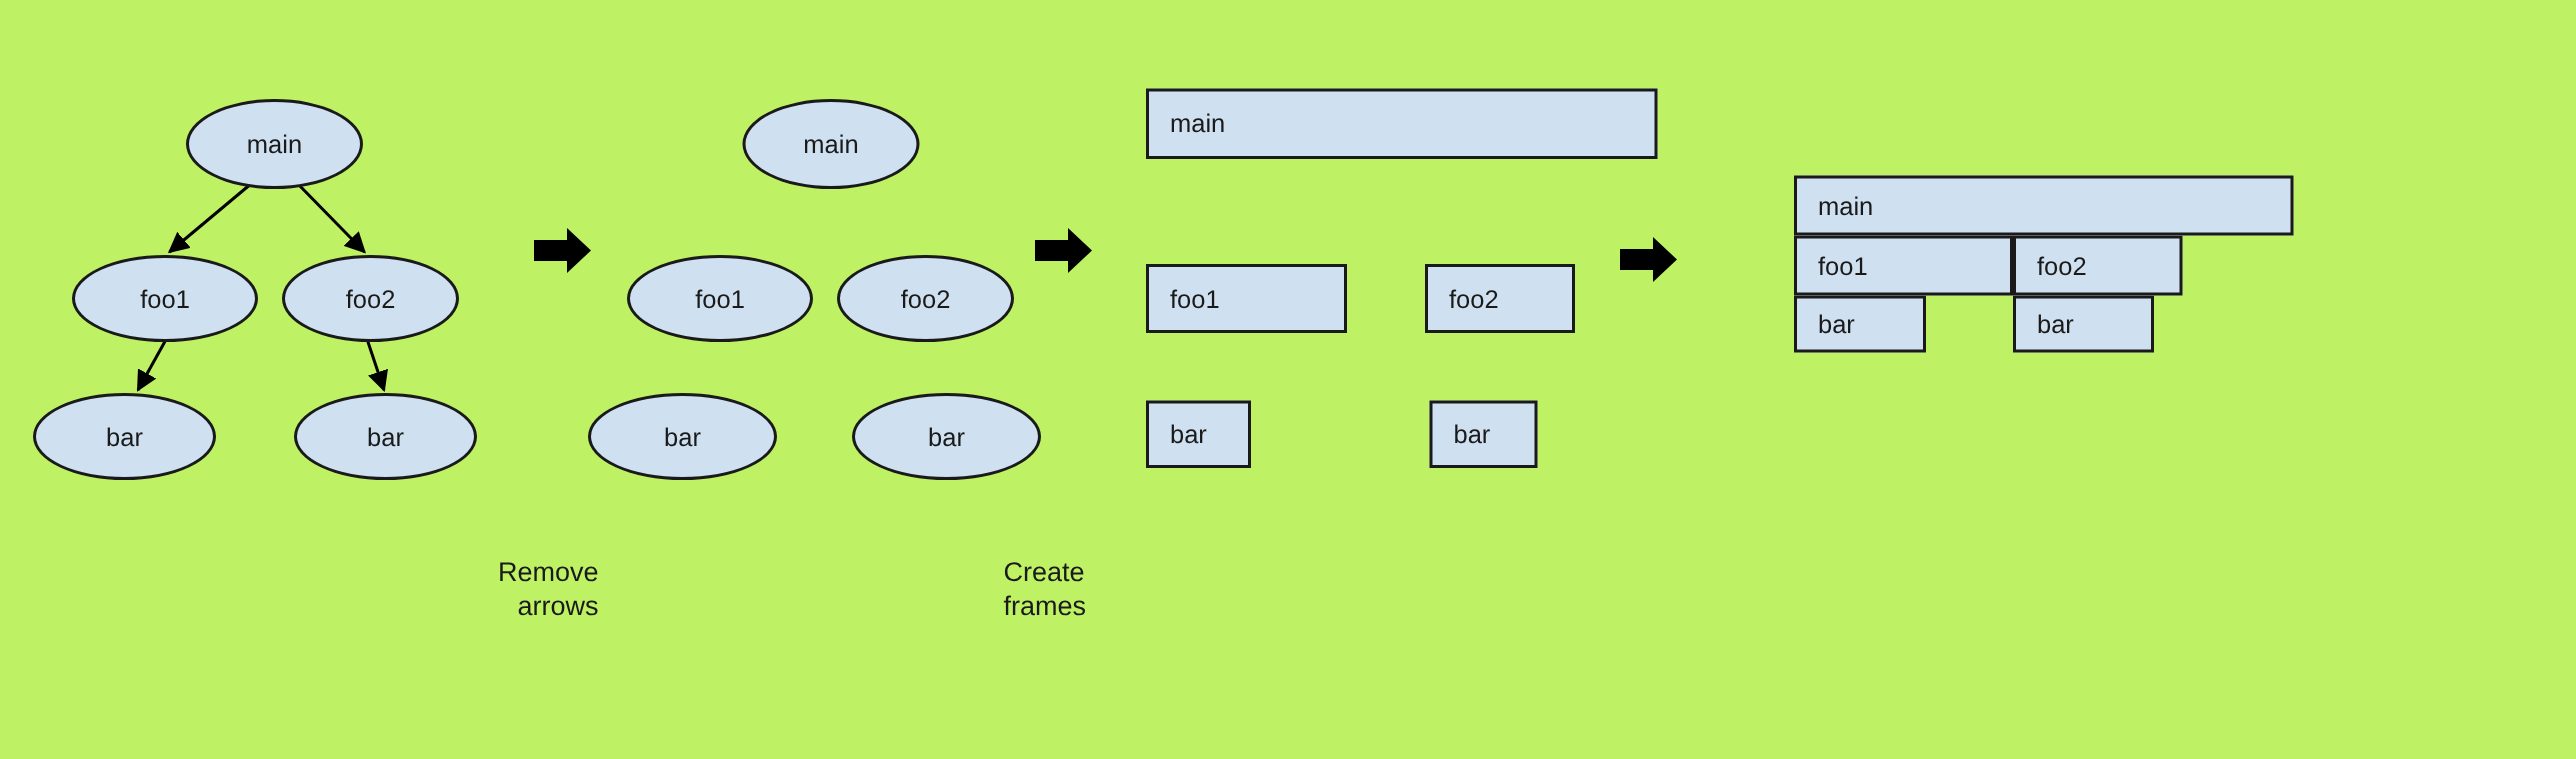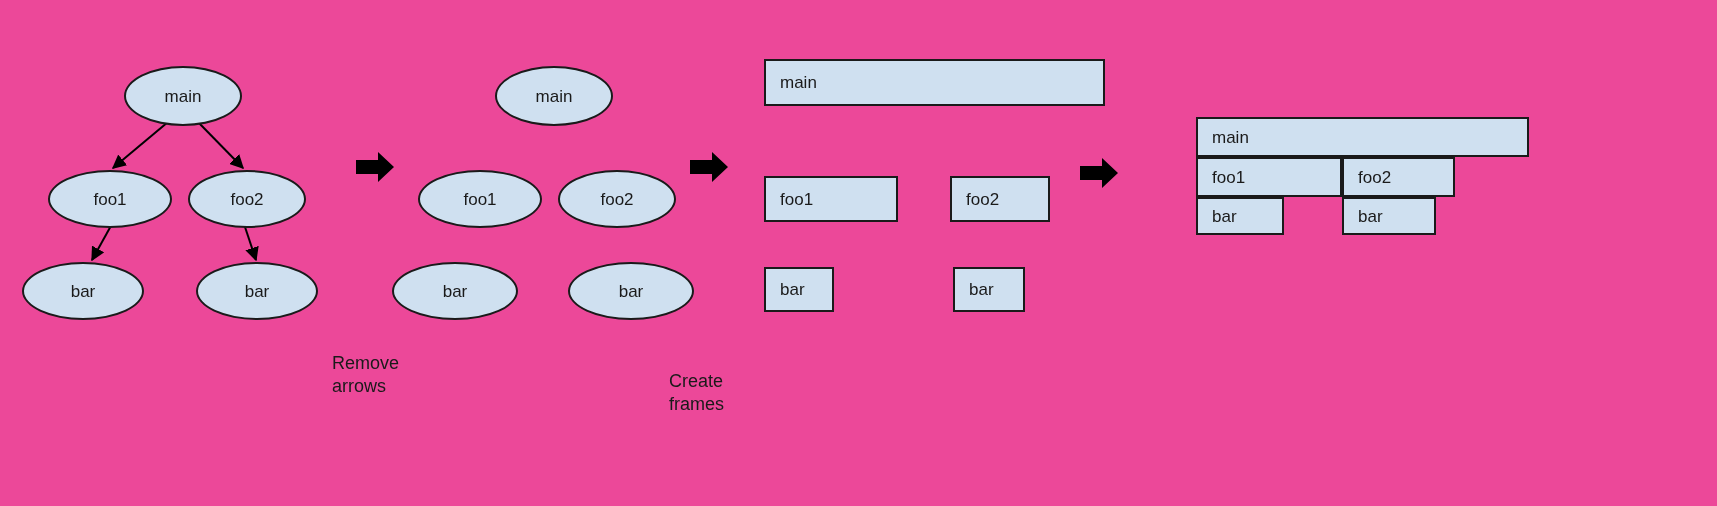--- a/index.html
+++ b/index.html
@@ -8,21 +8,21 @@
     background: #ffffff;
   }
   body {
     font-family: "Liberation Sans", sans-serif;
     color: #000000;
   }
   #canvas {
     position: relative;
     width: 1717px;
     height: 506px;
-    background: #ec4899;
+    background: #bef264;
     overflow: hidden;
   }
   .stage {
     position: absolute;
   }
   
   .node-ellipse {
     position: absolute;
     background: #cfe0f0;
     border: 2px solid #1a1a1a;
@@ -157,21 +157,21 @@
       <div class="node-rect" style="left: 1196px; top: 197px; width: 88px; height: 38px; background: rgb(207, 224, 240); border-color: rgb(26, 26, 26);">
         <span class="lbl" style="color: rgb(26, 26, 26);">bar</span>
       </div>
       <div class="node-rect" style="left: 1342px; top: 197px; width: 94px; height: 38px; background: rgb(207, 224, 240); border-color: rgb(26, 26, 26);">
         <span class="lbl" style="color: rgb(26, 26, 26);">bar</span>
       </div>
     </div>
     <svg class="step-arrow" viewBox="0 0 38 34" style="left: 356px; top: 150px;">
       <path d="M0,10 L22,10 L22,2 L38,17 L22,32 L22,24 L0,24 Z" fill="#000000"></path>
     </svg>
-    <div class="caption" style="left: 332px; top: 352px; color: rgb(26, 26, 26);">Remove
+    <div class="caption" style="left: 332px; top: 370px; color: rgb(26, 26, 26); text-align: right;">Remove
 arrows</div>
     <svg class="step-arrow" viewBox="0 0 38 34" style="left: 690px; top: 150px;">
       <path d="M0,10 L22,10 L22,2 L38,17 L22,32 L22,24 L0,24 Z" fill="#000000"></path>
     </svg>
     <div class="caption" style="left: 669px; top: 370px; color: rgb(26, 26, 26);">Create
 frames</div>
     <svg class="step-arrow" viewBox="0 0 38 34" style="left: 1080px; top: 156px;">
       <path d="M0,10 L22,10 L22,2 L38,17 L22,32 L22,24 L0,24 Z" fill="#000000"></path>
     </svg>
   </div>

